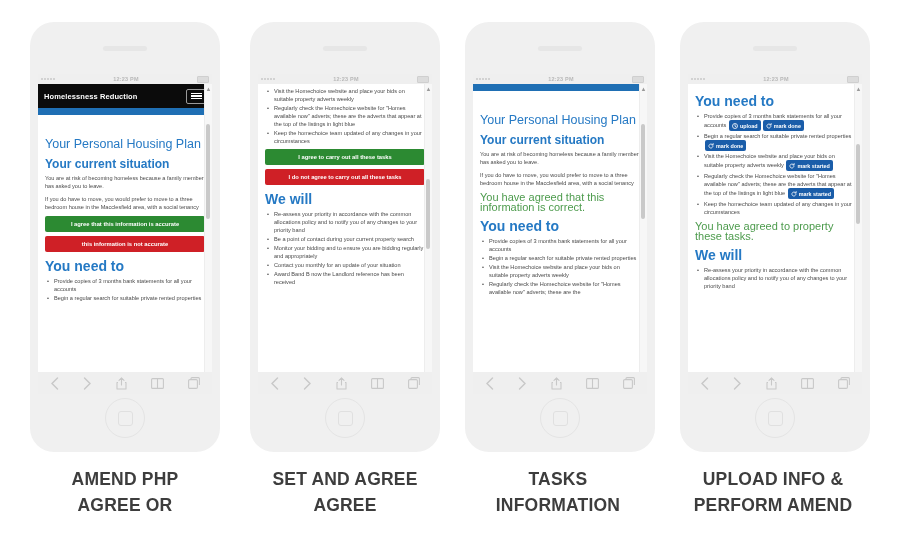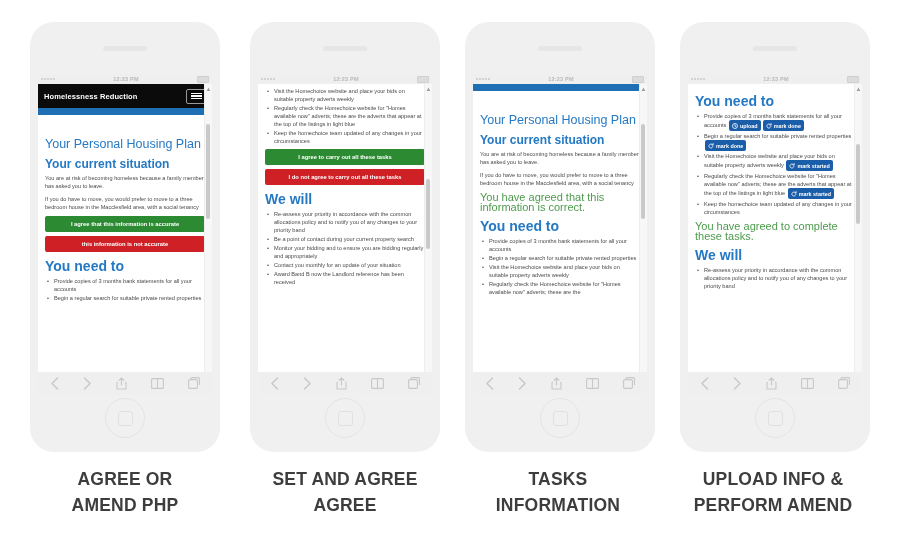--- a/index.html
+++ b/index.html
@@ -217,22 +217,22 @@
             <rect x="0.6" y="2.6" width="8.8" height="8.8" rx="1.2" fill="none" stroke="#c8c8c8" stroke-width="1.1"></rect>
             <path d="M3 2.2V1.6a1 1 0 0 1 1-1h6.4a1 1 0 0 1 1 1V8" fill="none" stroke="#c8c8c8" stroke-width="1.1"></path>
           </svg>
         </span>
       </div>
       <div class="home-btn">
         <i></i>
       </div>
     </div>
     <div class="caption c1">
+      <div>AMEND PHP</div>
       <div>AGREE OR</div>
-      <div>AMEND PHP</div>
     </div>
     <div class="phone p2">
       <div class="speaker"></div>
       <div class="screen">
         <div class="statusbar">
           <span class="sb-dots">
             <span></span>
             <span></span>
             <span></span>
             <span></span>
@@ -436,21 +436,21 @@
                   <span>
                     <svg width="6" height="6" viewBox="0 0 10 10">
                       <path d="M8.3 5a3.4 3.4 0 1 1-1-2.4" fill="none" stroke="#fff" stroke-width="1.3" stroke-linecap="round"></path>
                       <path d="M8.6 .9v2.2H6.4" fill="none" stroke="#fff" stroke-width="1.3" stroke-linecap="round" stroke-linejoin="round"></path>
                     </svg>
                   </span>
                   <span>mark started</span>
                 </span></li>
               <li><span>Keep the homechoice team updated of any changes in your circumstances</span> </li>
             </ul>
-            <p class="green">You have agreed to complete these tasks.</p>
+            <p class="green">You have agreed to property these tasks.</p>
             <h2 class="sec big">We will</h2>
             <ul class="bul">
               <li>Re-assess your priority in accordance with the common allocations policy and to notify you of any changes to your priority band</li>
             </ul>
           </div>
           <div class="vscroll">
             <span class="chev up">▲</span>
             <span class="thumb" style="top:60px;height:80px"></span>
             <span class="chev dn">▼</span>
           </div>

